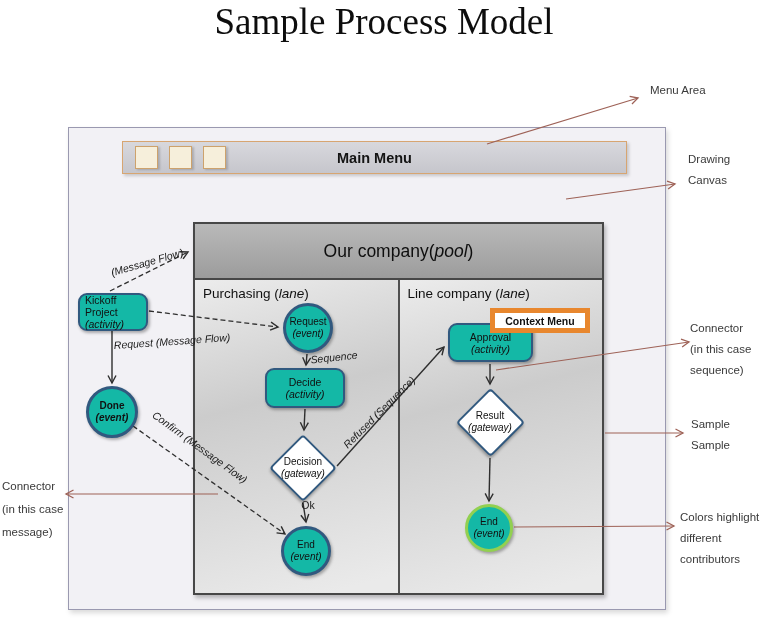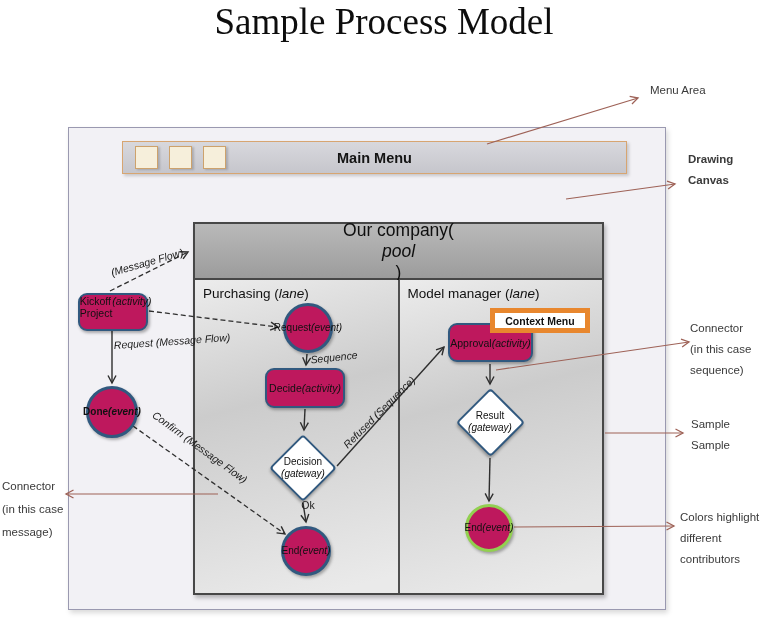--- a/index.html
+++ b/index.html
@@ -21,29 +21,29 @@
            display:flex;align-items:center;justify-content:center;}
   .menubar-label{font-size:14.5px;font-weight:600;color:#141414;}
   .menu-btn{position:absolute;top:4px;width:21px;height:21px;background:#f6efdb;
             border:1px solid #cda26c;box-shadow:2px 1px 2px rgba(0,0,0,.18);}
 
   
   .pool{left:193px;top:222px;width:411px;height:373px;border:2px solid #474747;
         box-shadow:2px 3px 4px rgba(0,0,0,.25);z-index:2;box-sizing:border-box;}
   .pool-header{height:54px;background:linear-gradient(#b9b9b9,#9c9c9c);
                border-bottom:2px solid #474747;display:flex;align-items:center;justify-content:center;
-               font-size:17.5px;color:#0e0e0e;flex-direction:column;}
+               font-size:17.5px;color:#0e0e0e;}
   .lanes{display:flex;height:313px;}
   .lane{flex:1;background:linear-gradient(165deg,#ececec 0%,#cccccc 38%,#eaeaea 95%);
         padding:6px 0 0 8px;box-sizing:border-box;font-size:13.5px;color:#111;}
   .lane+.lane{border-left:2px solid #4f4f4f;}
   .it{font-style:italic;}
 
   
-  .node{z-index:4;background:#be185d;border:2.5px solid #31597f;display:flex;flex-direction:row;
+  .node{z-index:4;background:#14b8a6;border:2.5px solid #31597f;display:flex;flex-direction:column;
         align-items:center;justify-content:center;box-sizing:border-box;
         box-shadow:1.5px 2px 3px rgba(0,0,0,.3);font-size:10px;line-height:12px;color:#111;text-align:center;}
   .activity{border-radius:9px;font-size:10.5px;}
   .event{border-radius:50%;border-width:3px;}
   .event.green{border-color:#92d050;}
   .dwrap{z-index:4;}
   .dshape{position:absolute;background:#fff;border:2.5px solid #31597f;border-radius:4px;
           transform:rotate(45deg);box-shadow:1.5px 2px 3px rgba(0,0,0,.3);box-sizing:border-box;}
   .dlabel{position:absolute;inset:0;display:flex;flex-direction:column;align-items:center;
           justify-content:center;font-size:10px;line-height:12px;color:#111;text-align:center;}
@@ -81,21 +81,21 @@
     <div class="pool-header">
       <span>Our company(</span>
         <span class="it">pool</span>
         <span>)</span>
     </div>
     <div class="lanes">
       <div class="lane">
         <span>Purchasing (</span><span class="it">lane</span><span>)</span>
       </div>
       <div class="lane">
-        <span>Model manager (</span><span class="it">lane</span><span>)</span>
+        <span>Line company (</span><span class="it">lane</span><span>)</span>
       </div>
     </div>
   </div>
 
   <svg class="wires" width="768" height="619">
     <defs>
       <marker id="ab" markerUnits="userSpaceOnUse" markerWidth="11" markerHeight="11" refX="8.5" refY="5" orient="auto">
         <path d="M1,1 L8.5,5 L1,9" fill="none" stroke="#2e2e2e" stroke-width="1.4"></path>
       </marker>
       <marker id="ar" markerUnits="userSpaceOnUse" markerWidth="11" markerHeight="11" refX="8.5" refY="5" orient="auto">
@@ -180,21 +180,21 @@
 
   <div class="abs flabel" style="left:147px;top:262px;transform:translate(-50%,-50%) rotate(-16deg);">(Message Flow)</div>
   <div class="abs flabel" style="left:172px;top:341px;transform:translate(-50%,-50%) rotate(-4deg);">Request (Message Flow)</div>
   <div class="abs flabel" style="left:334px;top:357px;transform:translate(-50%,-50%) rotate(-6deg);">Sequence</div>
   <div class="abs flabel" style="left:200px;top:447px;transform:translate(-50%,-50%) rotate(36deg);">Confirm (Message Flow)</div>
   <div class="abs flabel" style="left:379px;top:412px;transform:translate(-50%,-50%) rotate(-45deg);">Refused (Sequence)</div>
   <div class="abs flabel up" style="left:308px;top:505px;transform:translate(-50%,-50%);">Ok</div>
 
   <div class="abs ann" style="left:650px;top:80px;">Menu Area</div>
 
-  <div class="abs ann" style="left:688px;top:149px;font-weight:bold;">
+  <div class="abs ann" style="left:688px;top:149px;">
     <div>Drawing</div>
     <div>Canvas</div>
   </div>
 
   <div class="abs ann" style="left:690px;top:318px;">
     <div>Connector</div>
     <div>(in this case</div>
     <div>sequence)</div>
   </div>
 

